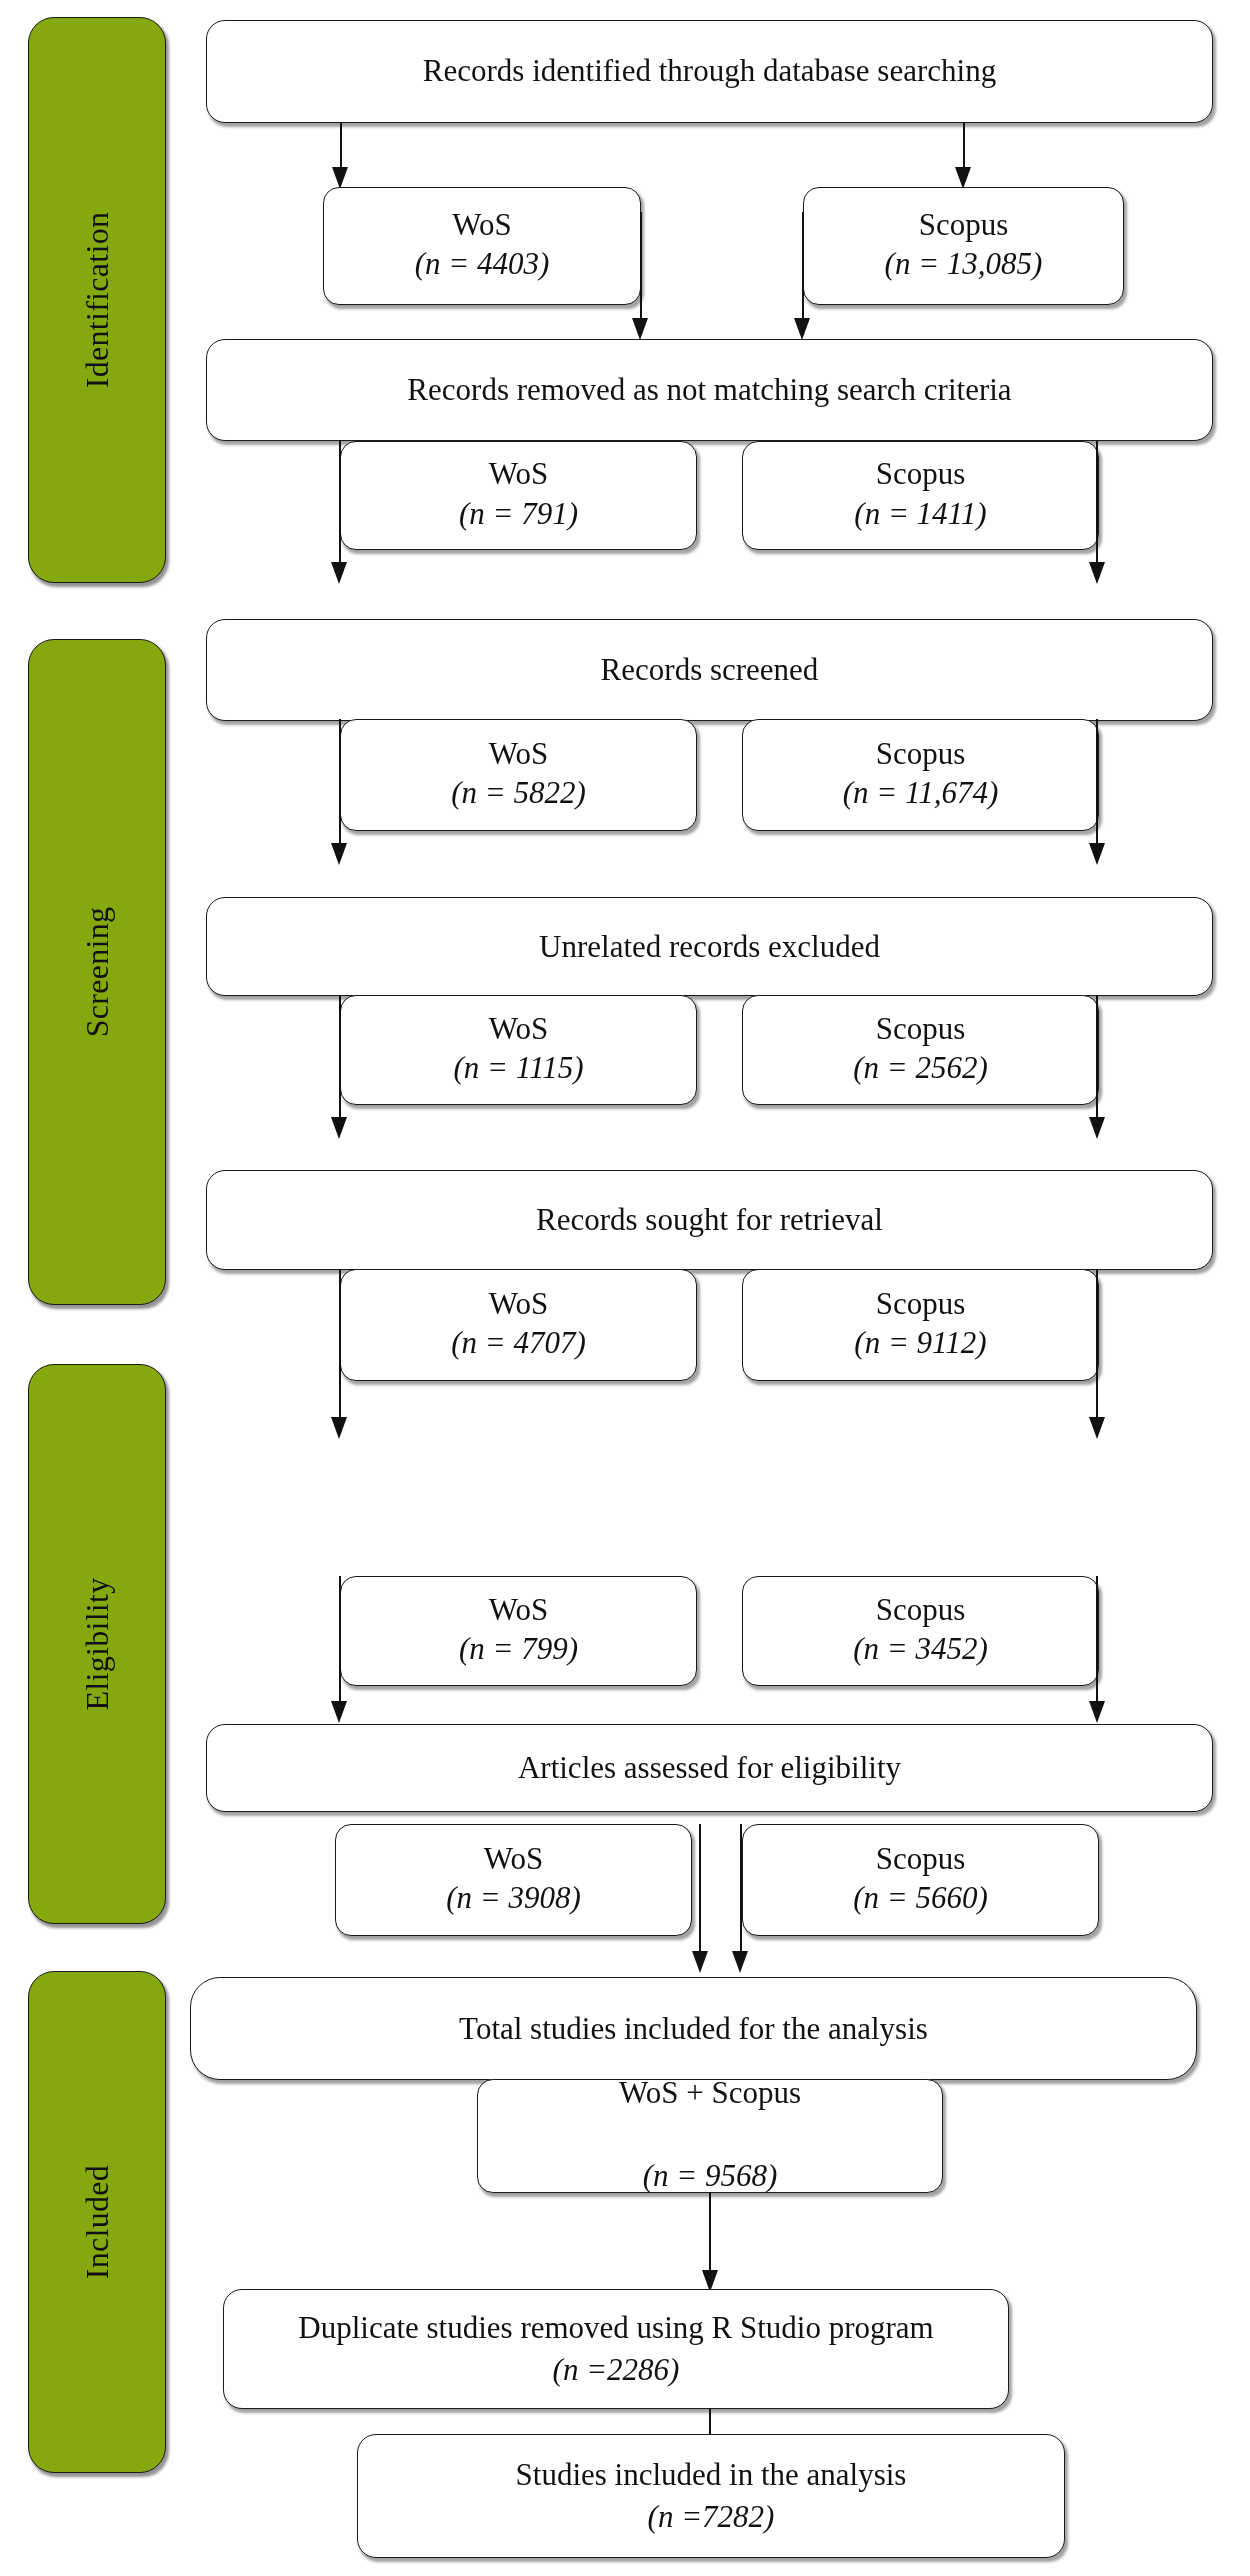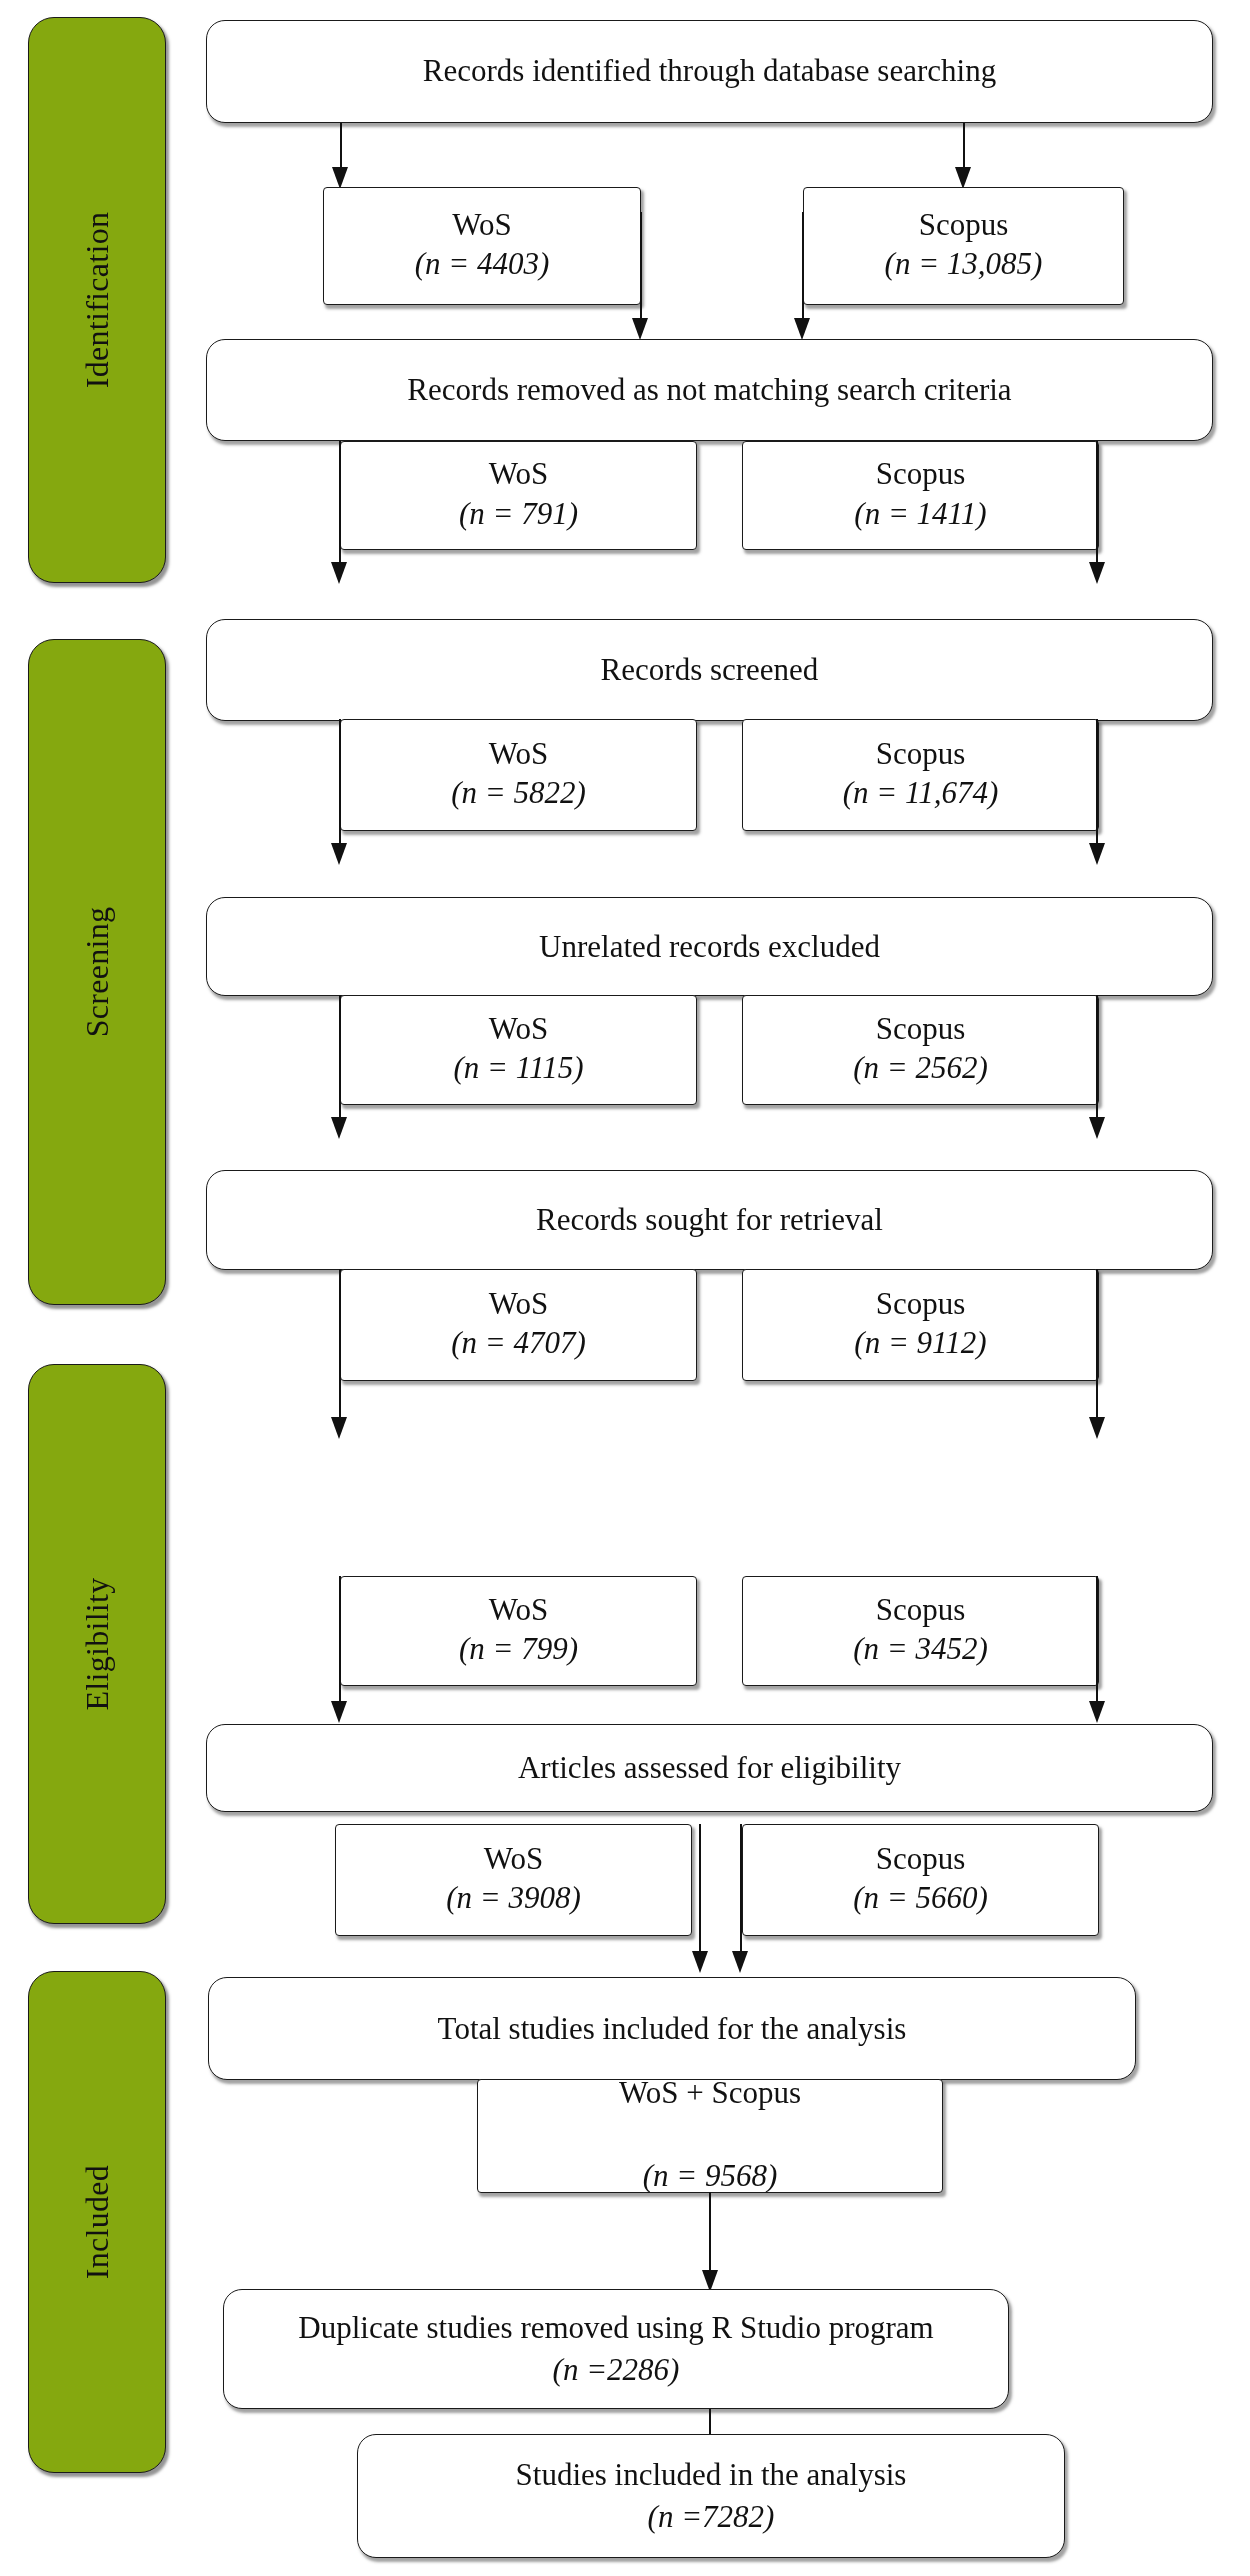--- a/index.html
+++ b/index.html
@@ -59,21 +59,21 @@
     font-size: 31px;
     line-height: 1.22;
     white-space: nowrap;
   }
   .fbox.two-line .line { line-height: 1.36; }
 
   .subbox {
     position: absolute;
     background: #ffffff;
     border: 1.7px solid #1a1a1a;
-    border-radius: 4px;
+    border-radius: 16px;
     box-shadow: 2.8px 3.3px 2.8px rgba(70,70,70,0.5);
     display: flex;
     flex-direction: column;
     align-items: center;
     justify-content: center;
     text-align: center;
     color: #111111;
   }
   .subbox .src {
     font-size: 31px;
@@ -240,21 +240,21 @@
   <div class="subbox" style="left:742px; top:1824px; width:357px; height:112px;">
     <div class="src">Scopus</div>
     <div class="cnt ital">(n = 5660)</div>
   </div>
 
   <div class="vline" style="left:699px; top:1824px; height:142px;"></div>
   <div class="arrowhead" style="left:692px; top:1951px;"></div>
   <div class="vline" style="left:740px; top:1824px; height:142px;"></div>
   <div class="arrowhead" style="left:732px; top:1951px;"></div>
 
-  <div class="fbox" style="left:208px; top:1977px; width:928px; height:103px;">
+  <div class="fbox" style="left:190px; top:1977px; width:1007px; height:103px;border-radius:30px;">
     <div class="line">Total studies included  for the analysis</div>
   </div>
 
   <div class="subbox" style="left:477px; top:2079px; width:466px; height:114px;gap:43px;">
     <div class="src">WoS + Scopus</div>
     <div class="cnt ital">(n = 9568)</div>
   </div>
 
   <div class="vline" style="left:709px; top:2192px; height:92px;"></div>
   <div class="arrowhead" style="left:702px; top:2270px;"></div>

